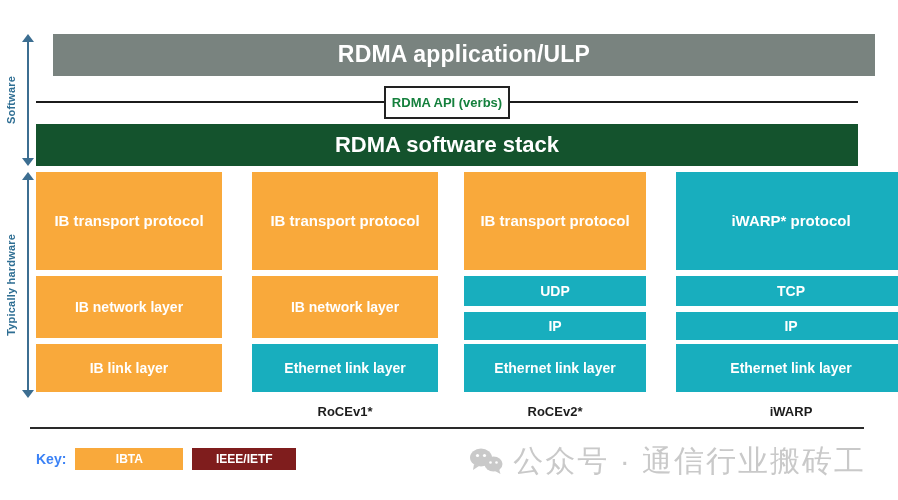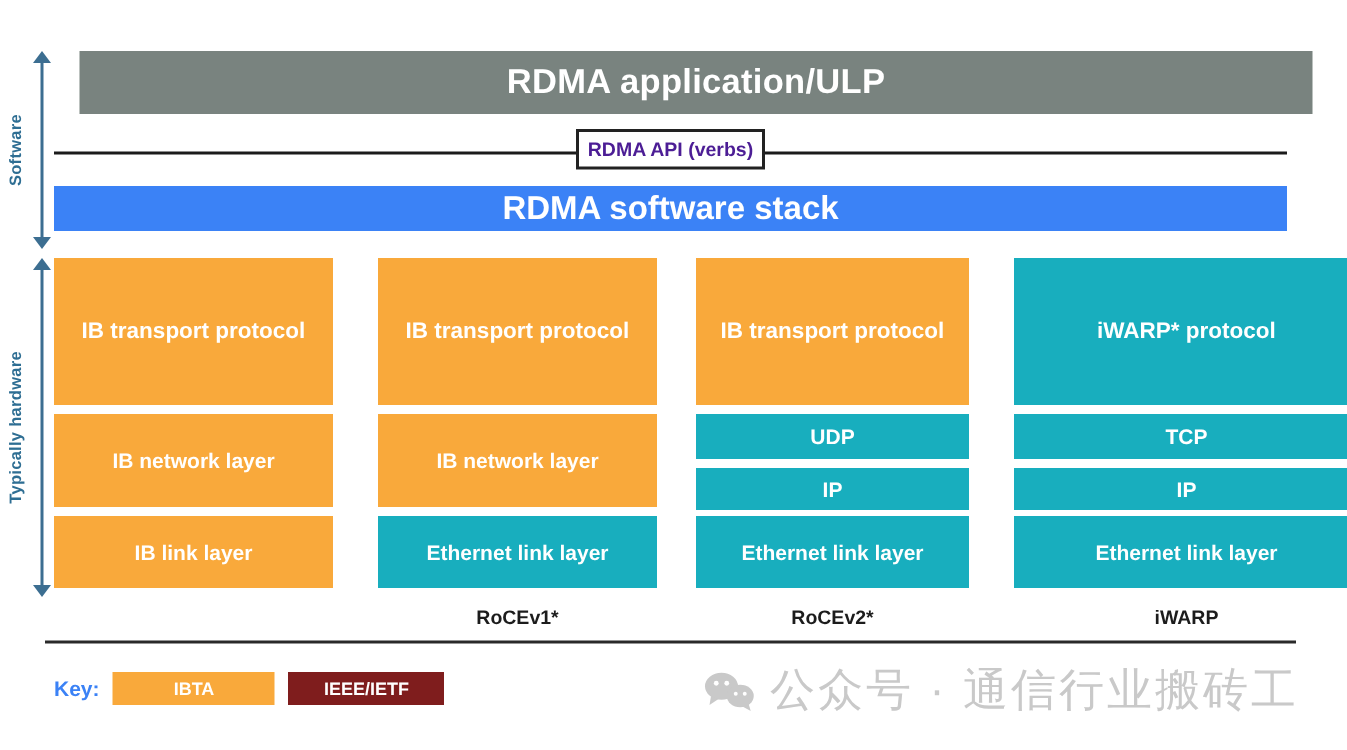--- a/index.html
+++ b/index.html
@@ -90,22 +90,22 @@
   #app-bar {
     left: 53px; top: 34px;
     width: 822px; height: 42px;
     background: #79837F;
     font-size: 23px;
     letter-spacing: 0.2px;
   }
 
   #stack-bar {
     left: 36px; top: 124px;
-    width: 822px; height: 30px;
-    background: #3b82f6;
+    width: 822px; height: 42px;
+    background: #14532d;
     font-size: 22px;
   }
 
   
   #api-row {
     position: absolute;
     left: 36px; top: 86px;
     width: 822px; height: 32px;
   }
   #api-line-left, #api-line-right {
@@ -114,28 +114,28 @@
     height: 2px;
     background: #1B1B1B;
   }
   #api-line-left  { left: 0;   width: 348px; }
   #api-line-right { right: 0;  width: 348px; }
   #api-box {
     position: absolute;
     left: 348px;
     top: 0;
     width: 126px;
-    height: 27px;
+    height: 33px;
     background: #ffffff;
     border: 2px solid #222222;
     box-sizing: border-box;
     display: flex;
     align-items: center;
     justify-content: center;
-    color: #4c1d95;
+    color: #15803d;
     font-size: 13px;
     font-weight: bold;
     white-space: nowrap;
   }
 
   
   #columns {
     position: absolute;
     left: 36px; top: 172px;
     width: 672px; height: 226px;

